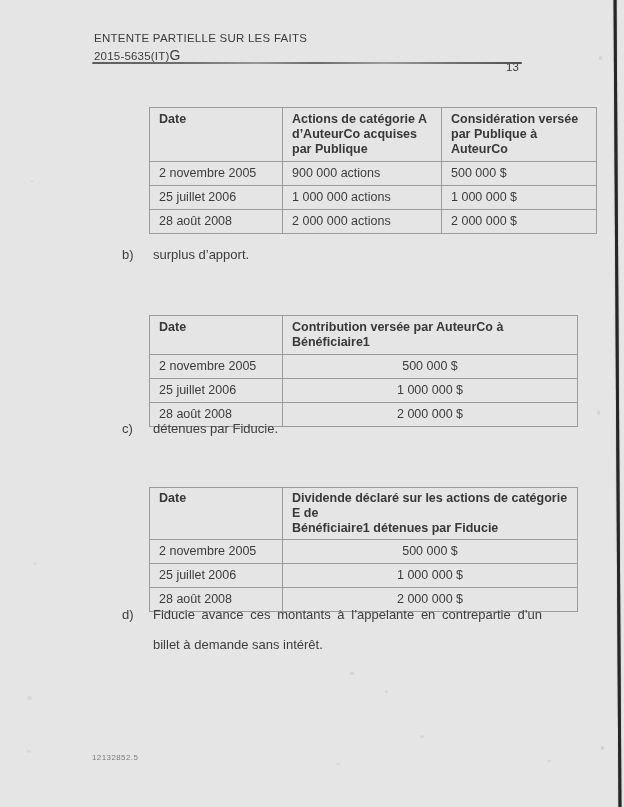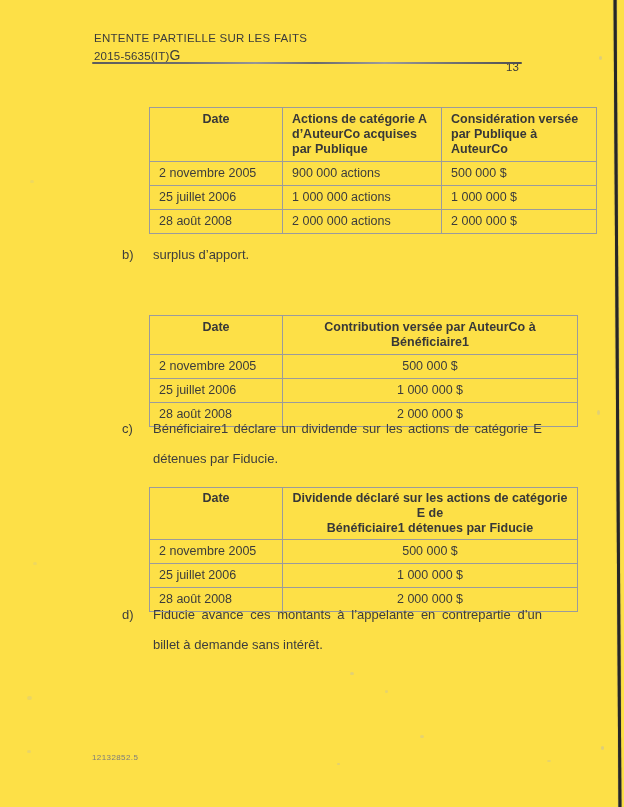--- a/index.html
+++ b/index.html
@@ -4,21 +4,21 @@
 <style>
   html,body{margin:0;padding:0;}
   body{
     width:624px;height:807px;
     background:#ffffff;
     font-family:"Liberation Sans", sans-serif;
     overflow:hidden;
   }
   .page{
     position:relative;width:624px;height:807px;
-    background:#fde047;
+    background:#e5e5e5;
     color:#3e3e3e;
   }
   
   .hdr-title{
     position:absolute;left:94px;top:32px;
     font-size:11.5px;letter-spacing:.25px;color:#3b3b3b;
   }
   .hdr-case{
     position:absolute;left:94px;top:47px;
     font-size:11.5px;letter-spacing:.2px;color:#3b3b3b;
@@ -38,21 +38,21 @@
   
   .doc-table{
     position:absolute;border-collapse:collapse;table-layout:fixed;
     font-size:12.5px;color:#3c3c3c;width:390px;left:149px;
   }
   .doc-table th,.doc-table td{
     border:1px solid #9b9b9b;
     overflow:hidden;
   }
   .doc-table th{
-    font-weight:bold;text-align:center;vertical-align:top;
+    font-weight:bold;text-align:left;vertical-align:top;
     padding:4px 9px;line-height:15px;white-space:pre-line;color:#383838;
   }
   .doc-table td{
     height:23px;padding:0 9px;white-space:nowrap;line-height:23px;
   }
   #table-0{top:107px;}
   #table-0 th:nth-child(1){width:114px;}
   #table-0 th:nth-child(2){width:140px;}
   #table-0 th:nth-child(3){width:136px;}
   #table-0 th:nth-child(n+2),#table-0 td:nth-child(n+2){text-align:left;}
@@ -171,21 +171,20 @@
         <tr>
           <td>28 août 2008</td>
           <td>2 000 000 $</td>
         </tr>
       </tbody>
     </table>
 
   <div class="para" id="para-1">
       <span class="p-label">c)</span>
       <div class="p-lines">
-        <div class="p-line">Bénéficiaire1 déclare un dividende sur les actions de catégorie E</div>
         <div class="p-line last">détenues par Fiducie.</div>
       </div>
     </div>
 
   <table class="doc-table" id="table-2">
       <thead>
         <tr>
           <th>Date</th>
           <th>Dividende déclaré sur les actions de catégorie E de
 Bénéficiaire1 détenues par Fiducie</th>

